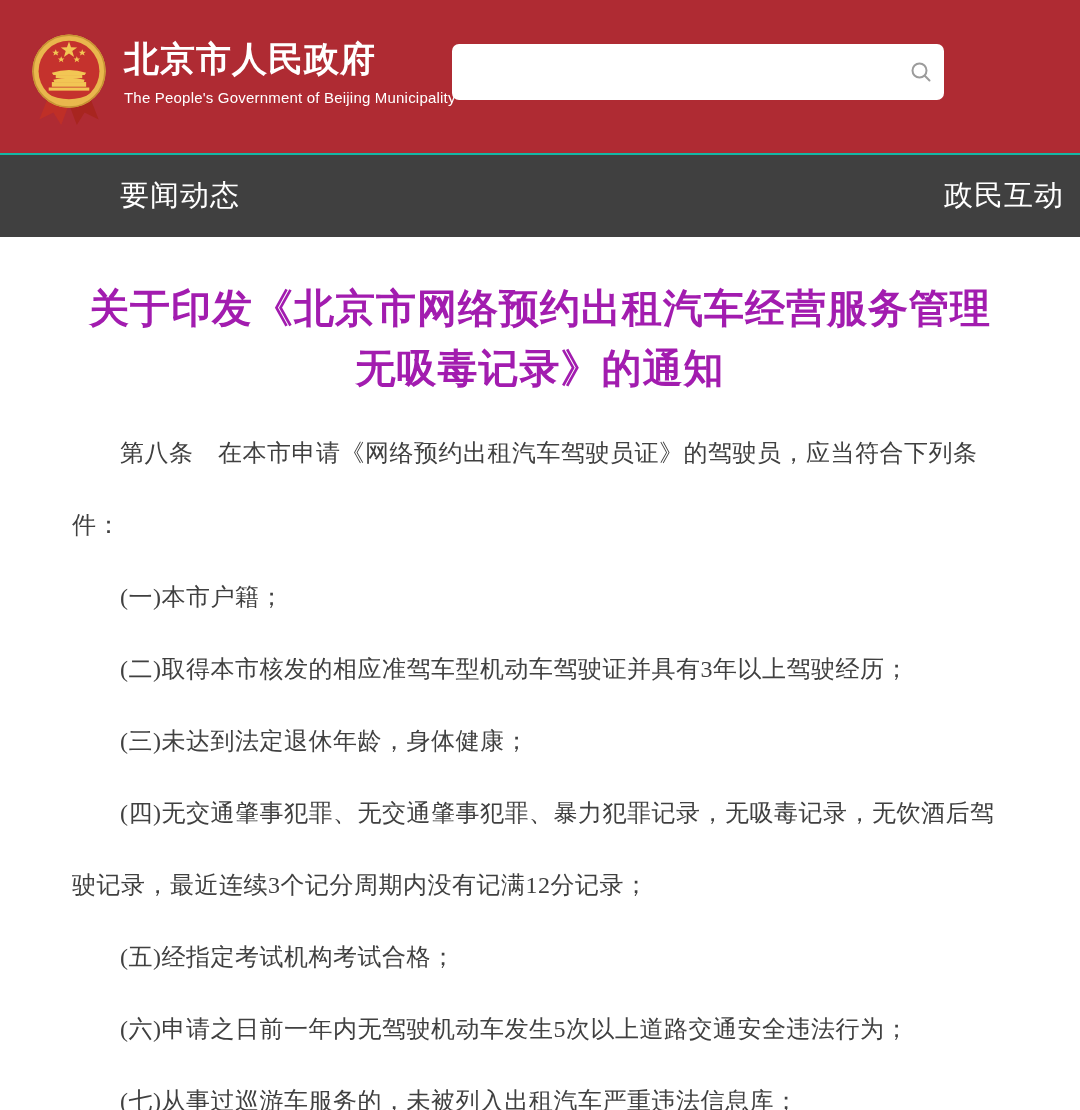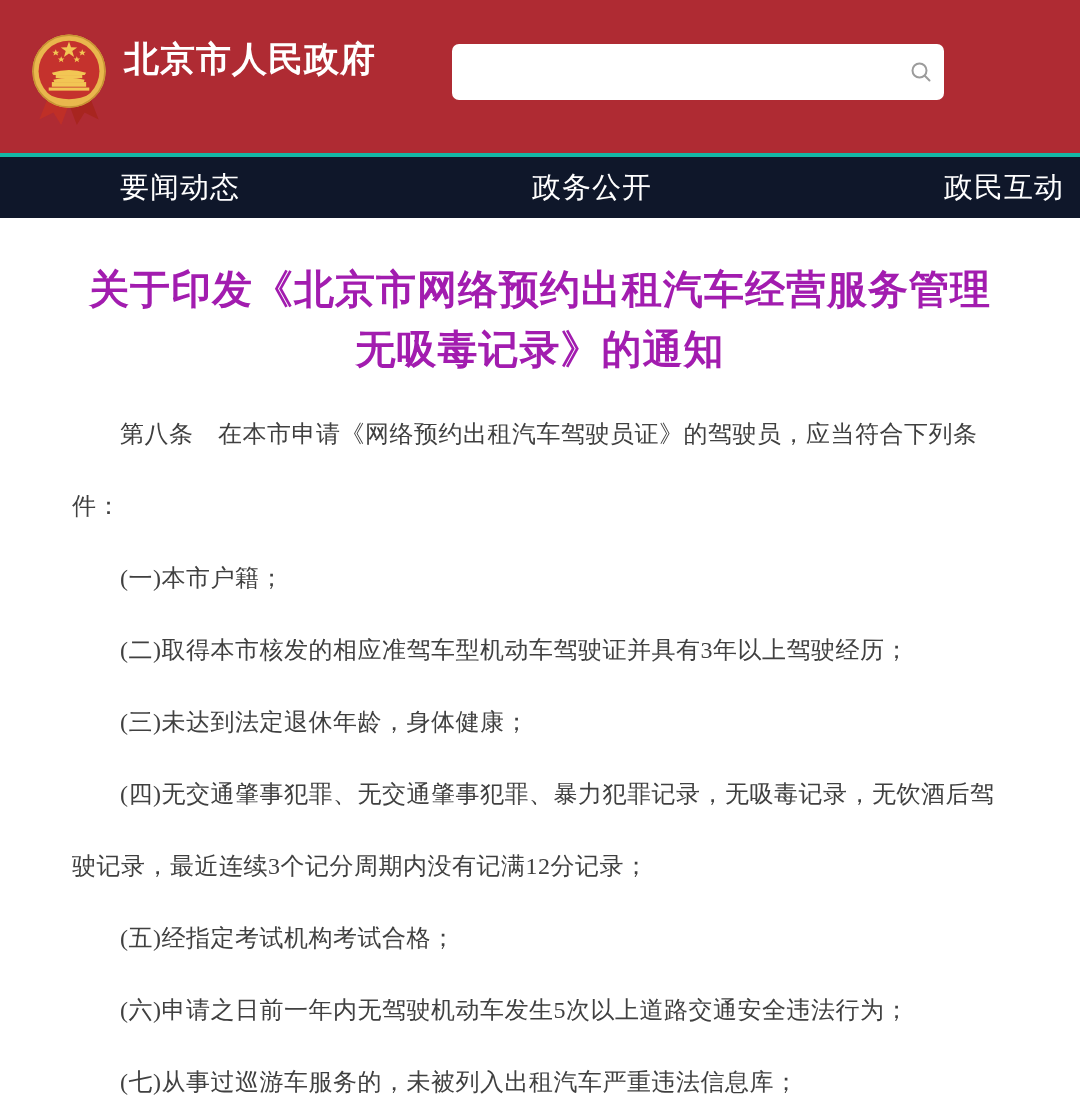--- a/index.html
+++ b/index.html
@@ -60,23 +60,23 @@
     color: #333;
   }
   .search-icon-btn {
     width: 46px; height: 100%;
     display: flex; align-items: center; justify-content: center;
     cursor: pointer;
     border: none; background: transparent;
   }
   
   .nav {
-    height: 65px;
-    background: #0f172a;
-    border-top: 4px solid #14b8a6;
+    height: 84px;
+    background: #404040;
+    border-top: 2px solid #14b8a6;
     display: flex;
     align-items: center;
     justify-content: space-between;
     box-sizing: border-box;
     padding: 0 16px 0 120px;
   }
   .nav-item {
     color: #ffffff;
     font-size: 29px;
     font-family: "Liberation Serif", serif;
@@ -132,38 +132,38 @@
       <path d="M28 52 Q50 45 72 52 L70 55 L30 55 Z" fill="#F2C654"></path>
       <rect x="33" y="55" width="34" height="4" fill="#F2C654"></rect>
       <path d="M30 61 Q50 56 70 61 L69 64 L31 64 Z" fill="#F2C654"></path>
       <rect x="28" y="64" width="44" height="6" fill="#F2C654"></rect>
       <rect x="24" y="71" width="52" height="4" fill="#F2C654"></rect>
 
       <path d="M20 78 Q50 94 80 78 Q50 104 20 78 Z" fill="#E9B74D"></path>
     </svg>
     <div class="site-text">
       <div class="site-title">北京市人民政府</div>
+      <div class="site-subtitle">The People's Government of Beijing Municipality</div>
     </div>
   </div>
   <div class="search-box">
     <input class="search-input" type="text" placeholder="" style="">
     <button class="search-icon-btn">
       <svg width="24" height="24" viewBox="0 0 24 24">
         <circle cx="10.5" cy="10.5" r="7" fill="none" stroke="#9c9c9c" stroke-width="2"></circle>
         <line x1="15.8" y1="15.8" x2="20.5" y2="20.5" stroke="#9c9c9c" stroke-width="2" stroke-linecap="round"></line>
       </svg>
     </button>
   </div>
 </div>
 
 <div class="nav">
 
     <div class="nav-item">要闻动态</div>
 
-    <div class="nav-item">政务公开</div>
 
 
     <div class="nav-item">政民互动</div>
   </div>
 
 <div class="content">
   <h1 class="article-title">
 
       <div>关于印发《北京市网络预约出租汽车经营服务管理</div>
 

